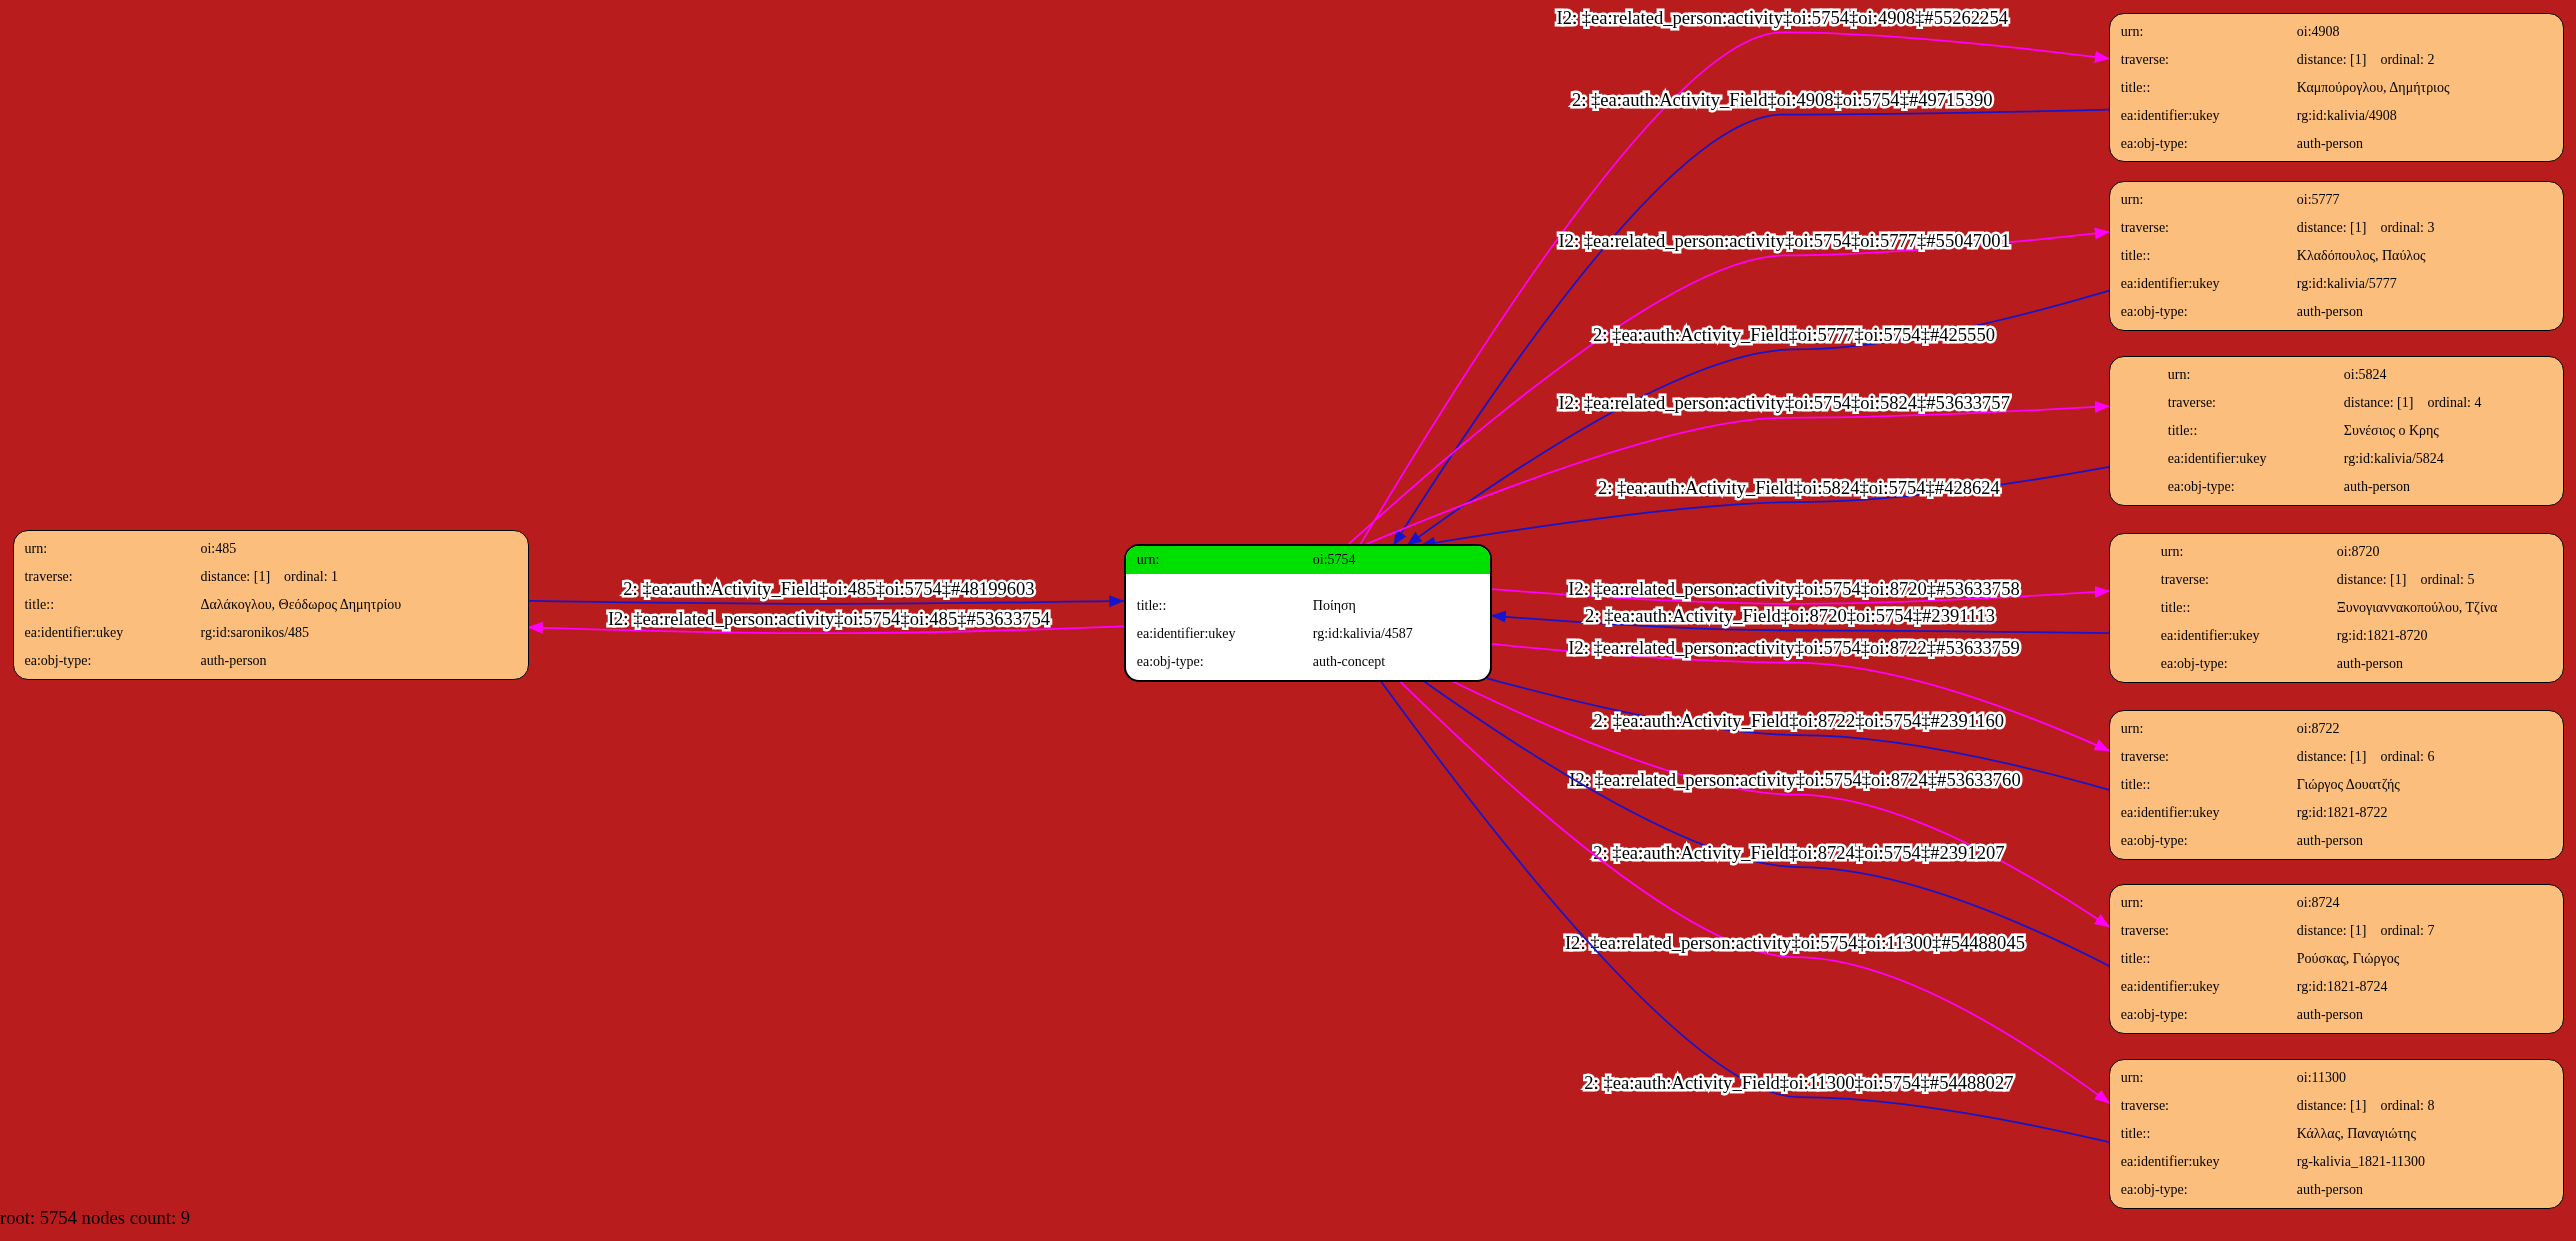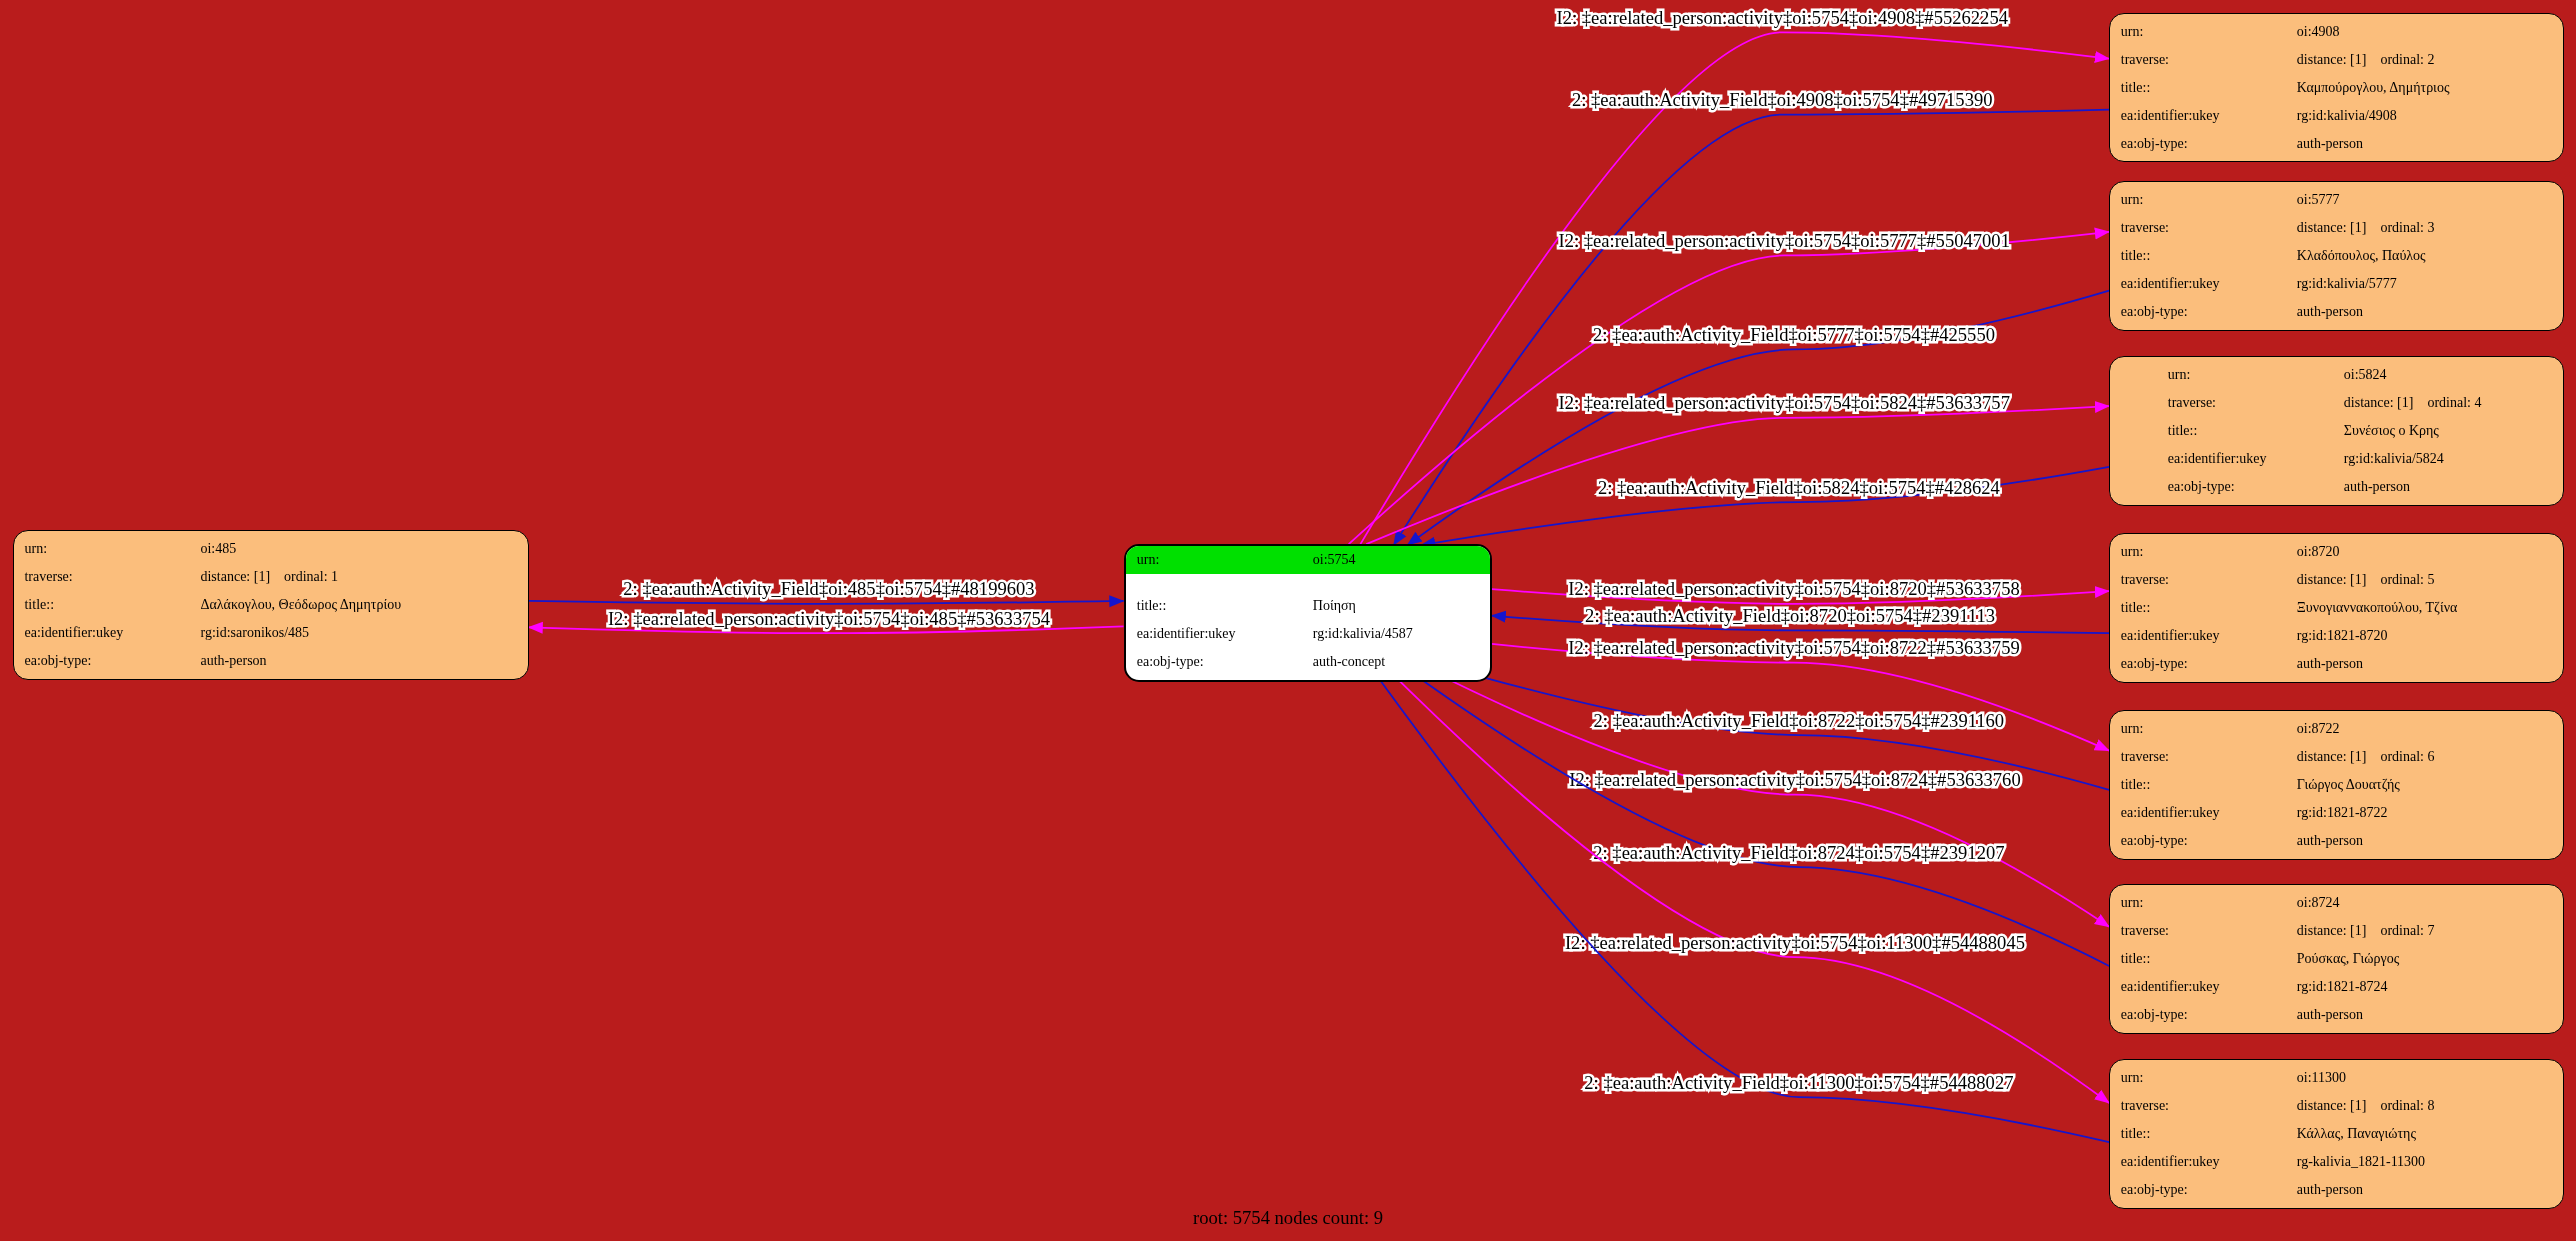--- a/index.html
+++ b/index.html
@@ -45,21 +45,20 @@
     line-height: 28px;
     white-space: pre;
     padding-left: 10.8px;
   }
   .nrow.hl { background: var(--hl, #00e000); }
   .nkey { display: inline-block; width: 176px; }
   #footer {
     position: absolute;
     left: 0; right: 0;
     top: 1207px;
-    text-align: center;
     font-size: 18.6px;
     color: #000000;
   }
 </style>
 </head>
 <body>
 
 <div id="canvas">
 
   <svg id="edges" xmlns="http://www.w3.org/2000/svg" viewBox="0 0 2632 1268" width="2576" height="1241">
@@ -135,21 +134,21 @@
         <div class="nrow"><span class="nkey">ea:identifier:ukey</span><span class="nval">rg:id:kalivia/5777</span></div>
         <div class="nrow"><span class="nkey">ea:obj-type:</span><span class="nval">auth-person</span></div>
       </div>
       <div class="node" style="left: 2109px; top: 356px; width: 455px; padding-left: 47px;">
         <div class="nrow"><span class="nkey">urn:</span><span class="nval">oi:5824</span></div>
         <div class="nrow"><span class="nkey">traverse:</span><span class="nval">distance: [1]    ordinal: 4</span></div>
         <div class="nrow"><span class="nkey">title::</span><span class="nval">Συνέσιος ο Κρης</span></div>
         <div class="nrow"><span class="nkey">ea:identifier:ukey</span><span class="nval">rg:id:kalivia/5824</span></div>
         <div class="nrow"><span class="nkey">ea:obj-type:</span><span class="nval">auth-person</span></div>
       </div>
-      <div class="node" style="left: 2109px; top: 533px; width: 455px;">
+      <div class="node" style="left: 2109px; top: 533px; width: 455px; padding-left: 40px;">
         <div class="nrow"><span class="nkey">urn:</span><span class="nval">oi:8720</span></div>
         <div class="nrow"><span class="nkey">traverse:</span><span class="nval">distance: [1]    ordinal: 5</span></div>
         <div class="nrow"><span class="nkey">title::</span><span class="nval">Ξυνογιαννακοπούλου, Τζίνα</span></div>
         <div class="nrow"><span class="nkey">ea:identifier:ukey</span><span class="nval">rg:id:1821-8720</span></div>
         <div class="nrow"><span class="nkey">ea:obj-type:</span><span class="nval">auth-person</span></div>
       </div>
       <div class="node" style="left: 2109px; top: 710px; width: 455px;">
         <div class="nrow"><span class="nkey">urn:</span><span class="nval">oi:8722</span></div>
         <div class="nrow"><span class="nkey">traverse:</span><span class="nval">distance: [1]    ordinal: 6</span></div>
         <div class="nrow"><span class="nkey">title::</span><span class="nval">Γιώργος Δουατζής</span></div>

